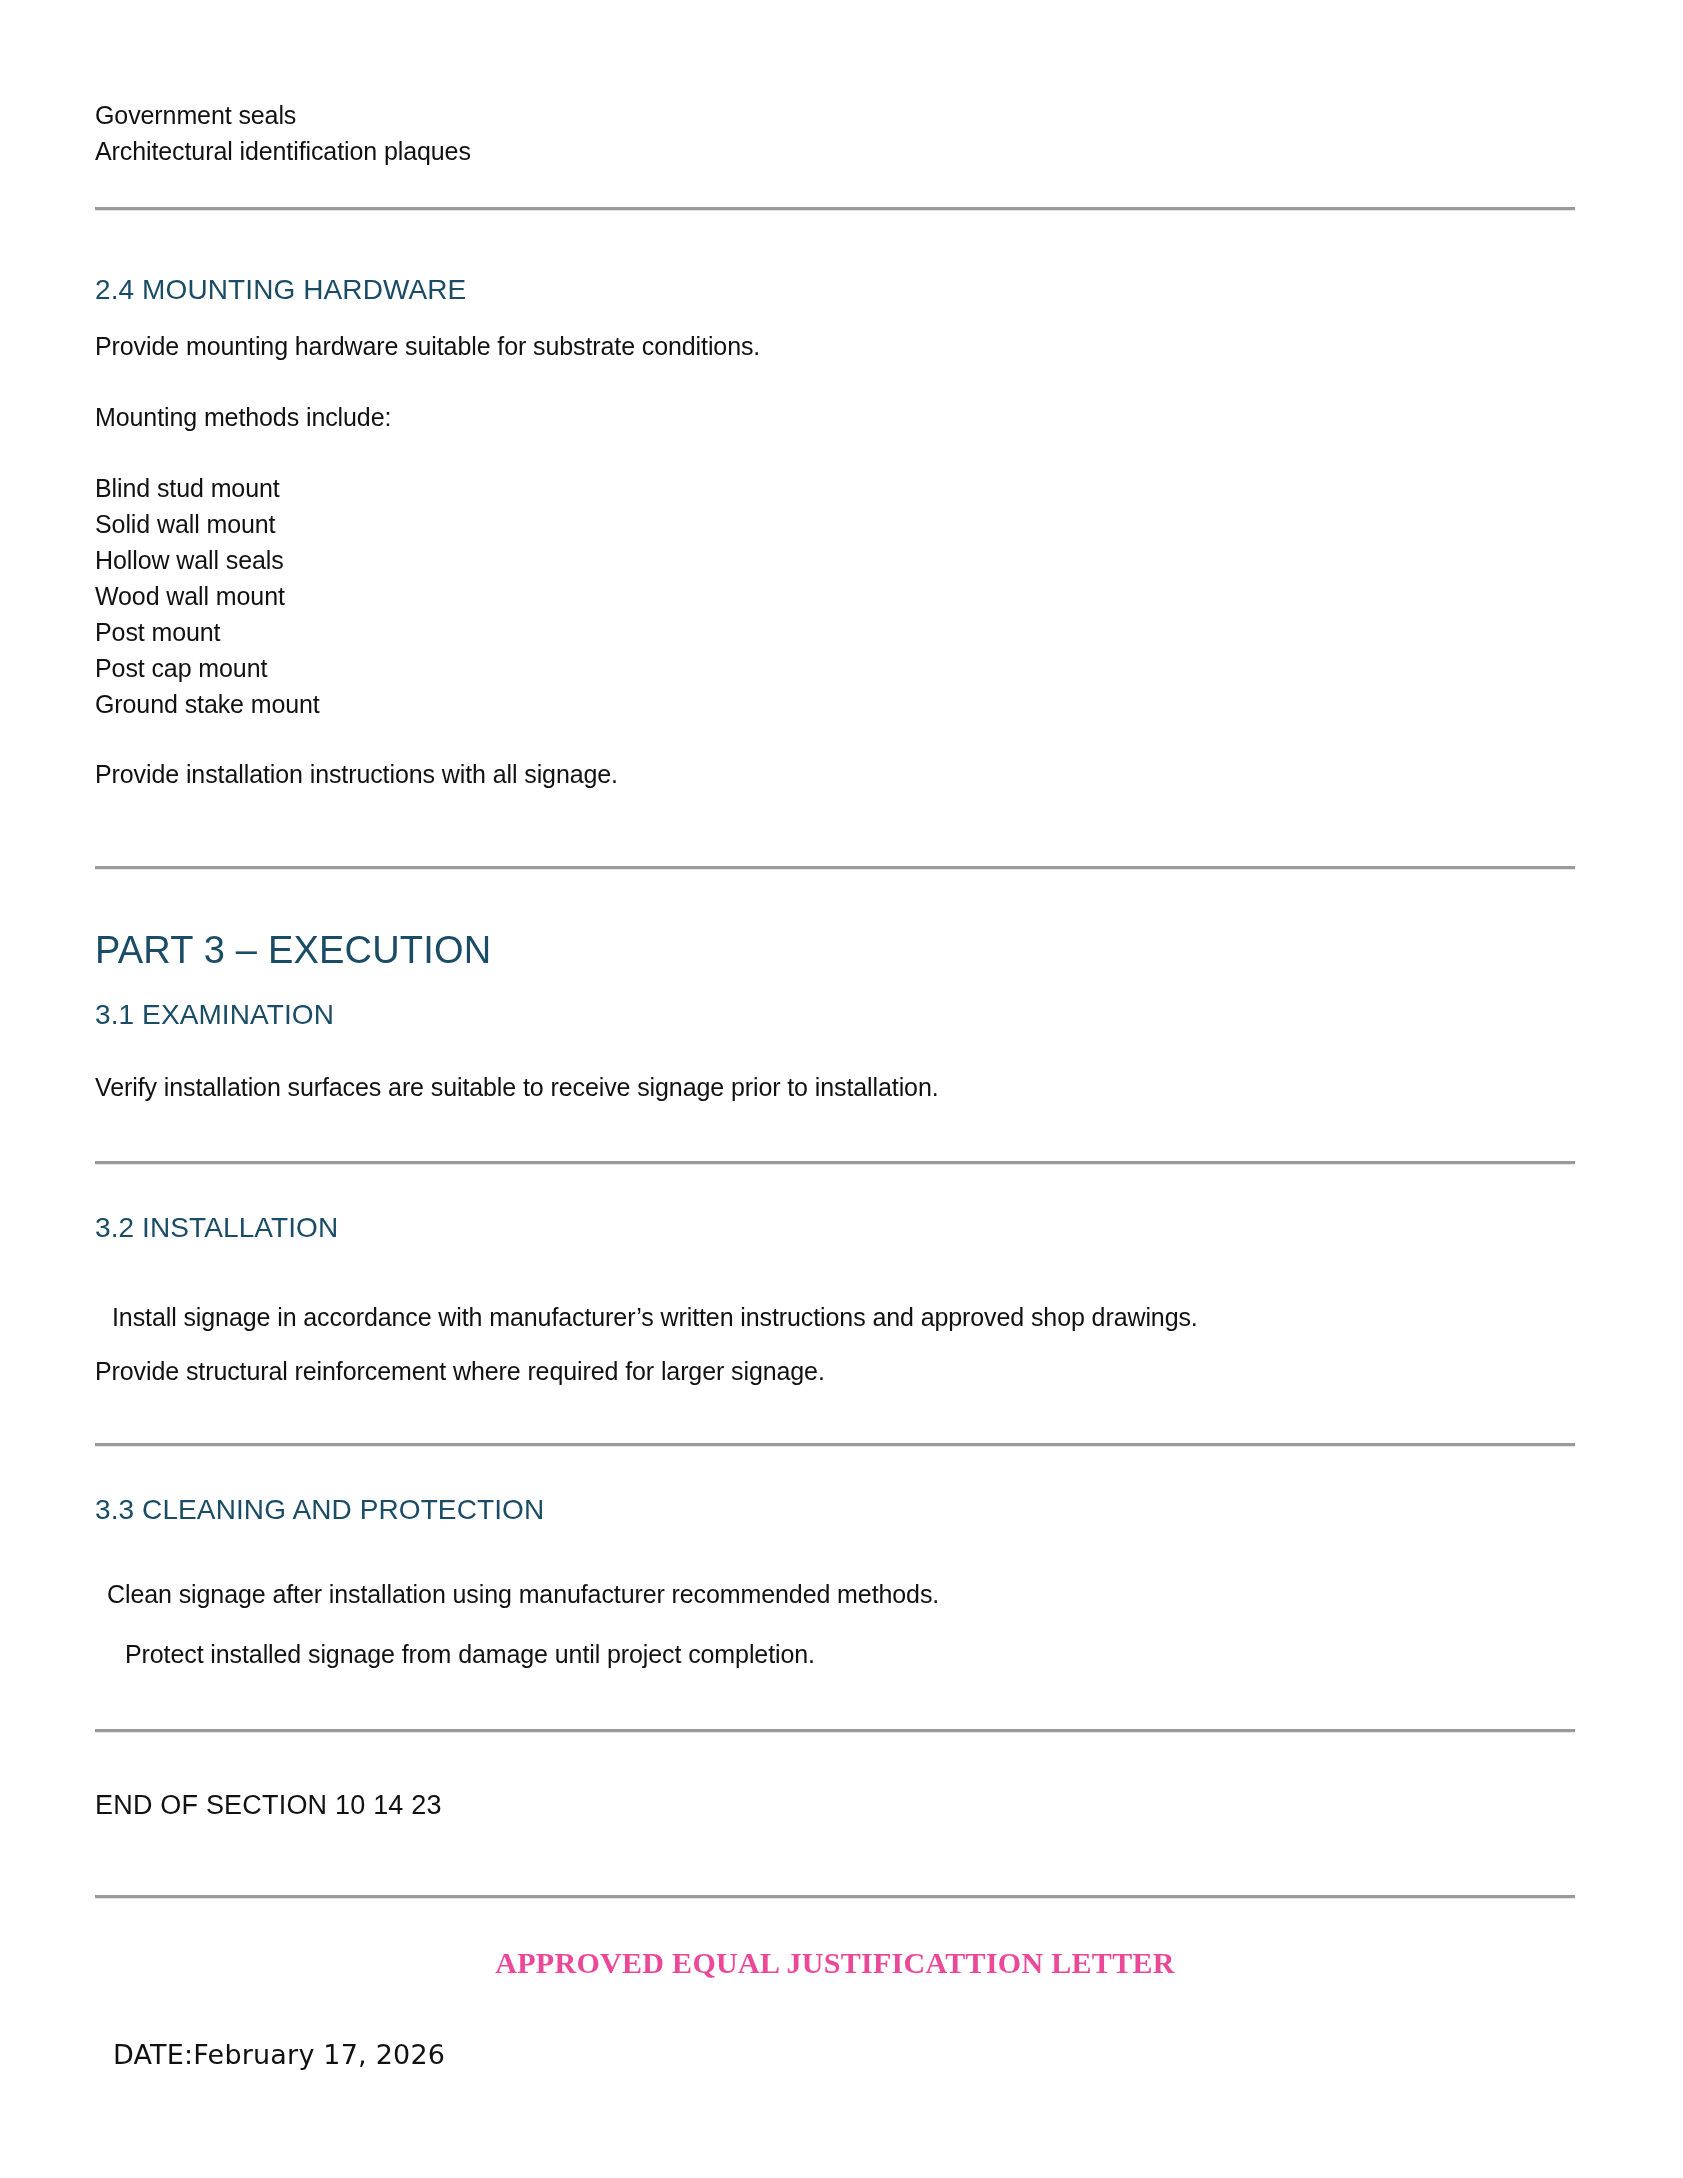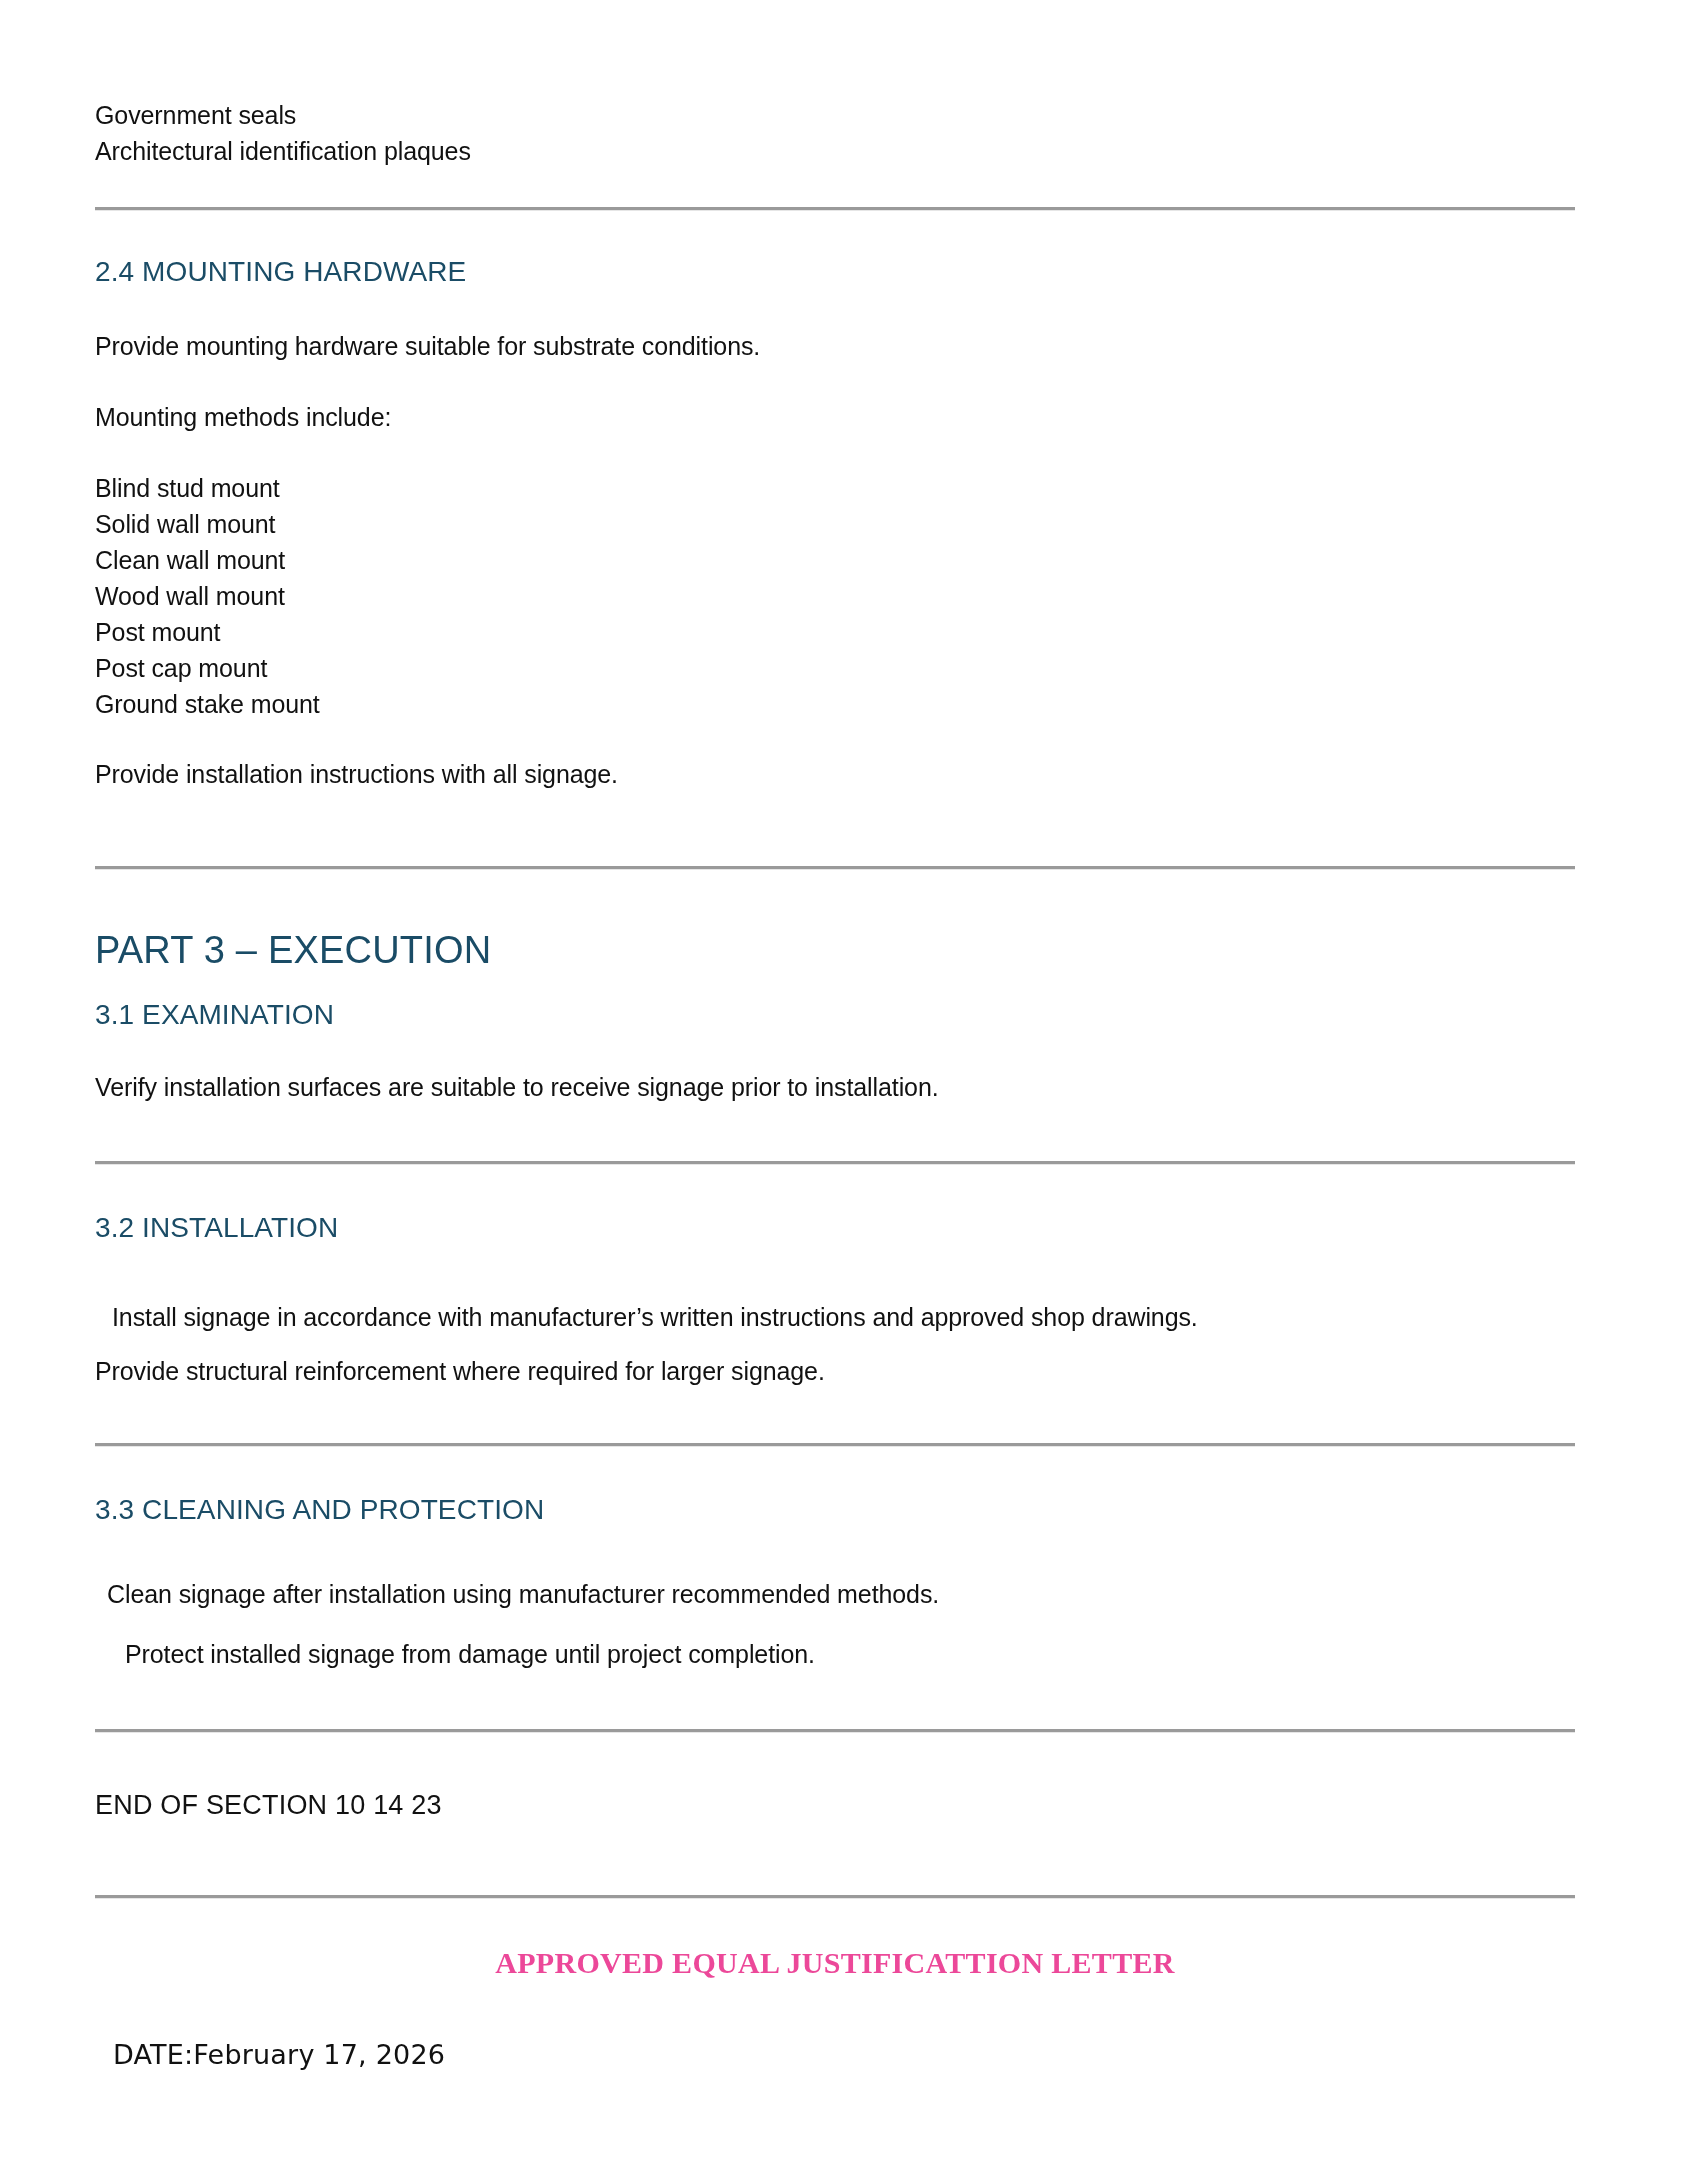--- a/index.html
+++ b/index.html
@@ -106,21 +106,21 @@
     color: #111111;
     padding-left: 10px;
     letter-spacing: 0.2px;
   }
 
   
   .blk { position: absolute; left: 0; }
 
   #b-intro-list       { top: 97px;  }
   #d-1                { top: 207px; }
-  #b-24-heading       { top: 254px; }
+  #b-24-heading       { top: 272px; }
   #b-24-p1            { top: 328px; }
   #b-24-p2            { top: 399px; }
   #b-24-list          { top: 470px; }
   #b-24-p3            { top: 756px; }
   #d-2                { top: 866px; }
   #b-part3            { top: 926px; }
   #b-31-heading       { top: 997px; }
   #b-31-p1            { top: 1069px; }
   #d-3                { top: 1161px; }
   #b-32-heading       { top: 1210px; }
@@ -160,21 +160,21 @@
     </div>
 
     <div class="blk" id="b-24-p2">
       <p class="body-text" style="margin:0">Mounting methods include:</p>
     </div>
 
     <div class="blk" id="b-24-list">
       <ul class="list-block">
         <li>Blind stud mount</li>
         <li>Solid wall mount</li>
-        <li>Clean wall mount</li>
+        <li>Hollow wall seals</li>
         <li>Wood wall mount</li>
         <li>Post mount</li>
         <li>Post cap mount</li>
         <li>Ground stake mount</li>
       </ul>
     </div>
 
     <div class="blk" id="b-24-p3">
       <p class="body-text" style="margin:0">Provide installation instructions with all signage.</p>
     </div>

